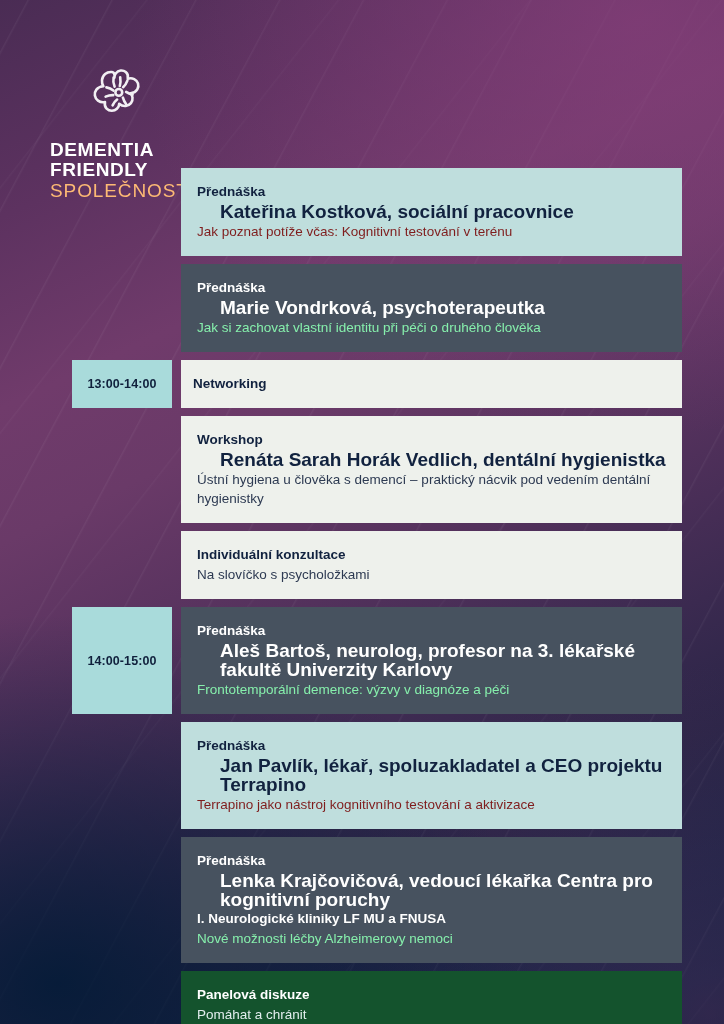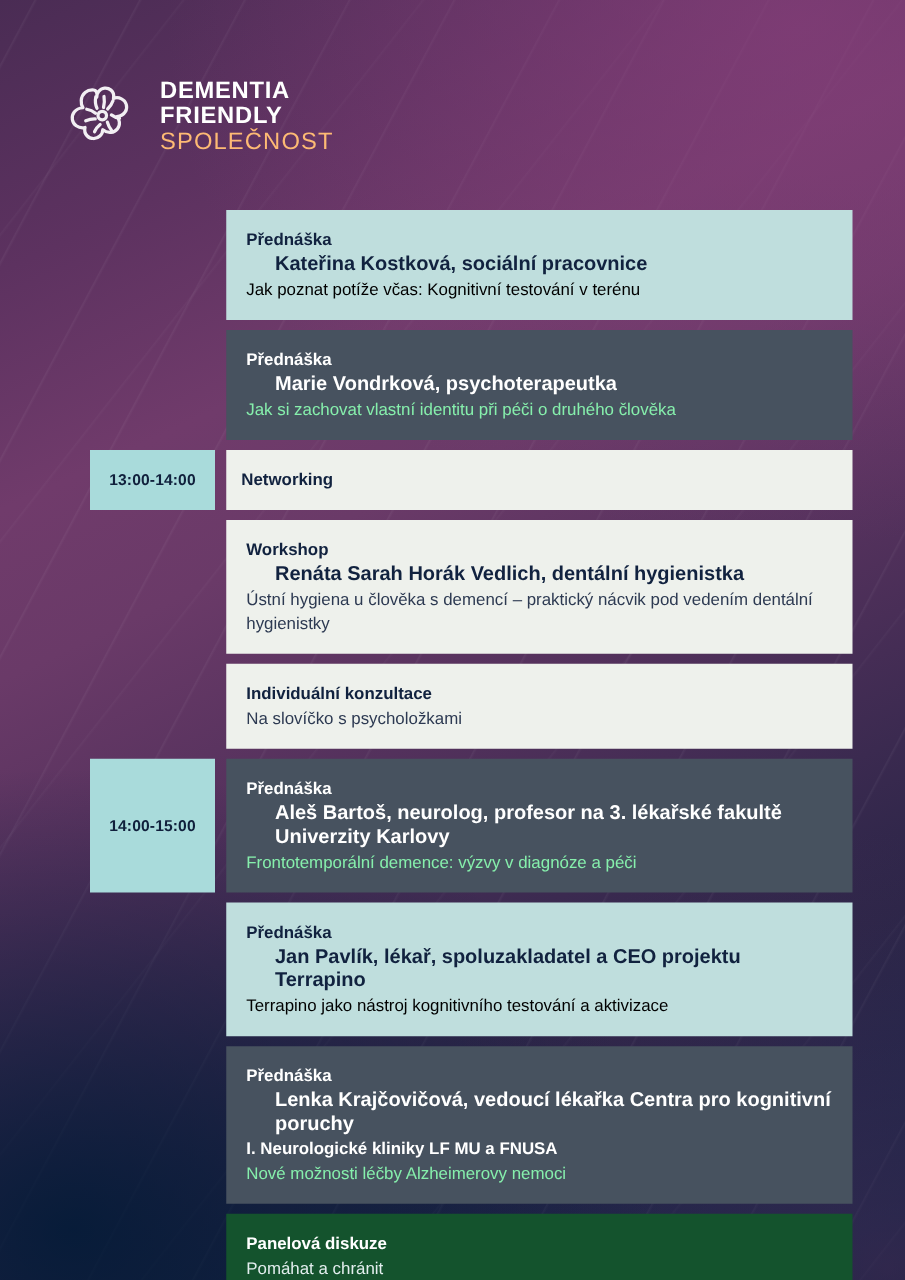--- a/index.html
+++ b/index.html
@@ -71,20 +71,21 @@
   }
 
   
   .logo {
     position: absolute;
     left: 50px;
     top: 60px;
     display: flex;
     align-items: center;
     gap: 14px;
+    flex-direction: column;
   }
   .logo-mark { width: 64px; height: 64px; display: block; flex: 0 0 auto; }
   .logo-text { line-height: 1.0; padding-top: 2px; }
   .logo-line1, .logo-line2 {
     font-weight: 700;
     font-size: 19px;
     letter-spacing: 0.6px;
     color: #ffffff;
     display: block;
     line-height: 20px;
@@ -143,42 +144,42 @@
     min-height: 48px;
   }
   .card .kind {
     font-weight: 700;
     font-size: 13.5px;
     line-height: 19px;
     margin-bottom: 1px;
   }
   .card .person {
     font-weight: 700;
-    font-size: 16px;
+    font-size: 19px;
     line-height: 19px;
     padding-left: 23px;
   }
   .card .person-2 {
     font-weight: 700;
     font-size: 13.5px;
     line-height: 19px;
   }
   .card .desc {
     font-weight: 400;
     font-size: 13.5px;
     line-height: 19px;
     margin-top: 1px;
   }
 
   
   .card.mint   { background: #bfdedd; }
   .card.mint .kind,
   .card.mint .person,
   .card.mint .person-2 { color: #11223f; }
-  .card.mint .desc     { color: #000000; }
+  .card.mint .desc     { color: #7f1d1d; }
 
   .card.slate  { background: #47525f; }
   .card.slate .kind,
   .card.slate .person,
   .card.slate .person-2 { color: #ffffff; }
   .card.slate .desc     { color: #86efac; }
 
   .card.paper  { background: #eef1ec; }
   .card.paper .kind,
   .card.paper .person,

